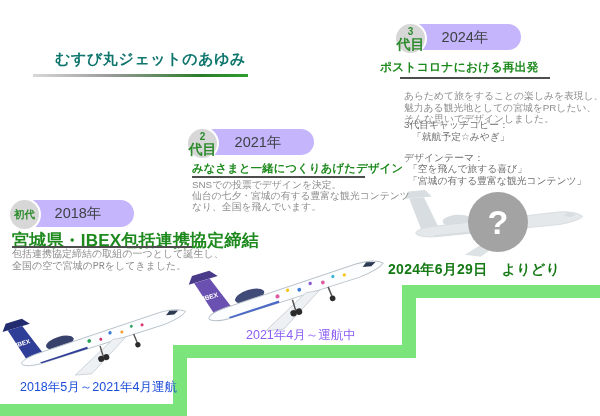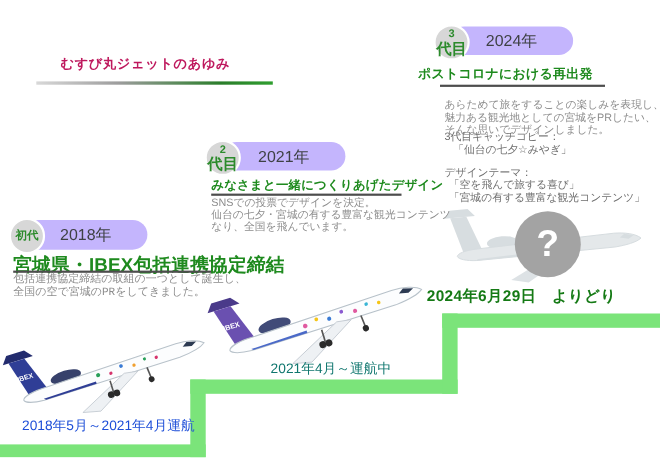--- a/index.html
+++ b/index.html
@@ -1,21 +1,21 @@
 <!DOCTYPE html>
 <html><head>
 <meta charset="utf-8">
 <style>
   html,body{margin:0;padding:0;background:#fff;}
   #stage{position:relative;width:600px;height:416px;background:#ffffff;overflow:hidden;
          font-family:"Liberation Sans","DejaVu Sans",sans-serif;}
   .abs{position:absolute;white-space:nowrap;}
 
   
-  #page-title{left:55px;top:50px;font-size:12px;font-weight:bold;color:#be185d;letter-spacing:.6px;z-index:5;}
+  #page-title{left:55px;top:50px;font-size:15px;font-weight:bold;color:#0f766e;letter-spacing:.6px;z-index:5;}
   #title-underline{left:33px;top:74px;width:215px;height:3px;
       background:linear-gradient(90deg,#d8d8d8,#9c9c9c 35%,#2a7d2a 78%,#2f9e2f);z-index:5;}
 
   
   .year-pill{height:26px;width:112px;border-radius:14px;background:#c4b5fd;
       display:flex;align-items:center;justify-content:center;
       font-size:14.5px;color:#3e4144;font-weight:500;z-index:6;}
   .gen-circle{width:33px;height:33px;border-radius:50%;background:#d7d7d7;border:2px solid #fff;
       box-sizing:border-box;display:flex;flex-direction:column;align-items:center;justify-content:center;
       color:#2c8b2c;font-weight:bold;z-index:7;line-height:1;}
@@ -35,21 +35,21 @@
   #g1-underline{left:12px;top:246px;width:180px;}
   #g1-body{left:12px;top:249px;font-size:10px;line-height:12px;font-family:Liberation Mono, monospace;}
   #g1-caption{left:20px;top:379px;font-size:12.5px;color:#1d4ed8;z-index:6;}
 
   
   #g2-pill{left:202px;top:129px;}
   #g2-circle{left:186px;top:127px;}
   #g2-heading{left:192px;top:161px;font-size:11.3px;}
   #g2-underline{left:192px;top:176px;width:173px;}
   #g2-body{left:192px;top:179px;font-size:9.8px;line-height:11px;}
-  #g2-caption{left:246px;top:327px;font-size:12.5px;color:#0f766e;z-index:6;}
+  #g2-caption{left:246px;top:327px;font-size:12.5px;color:#8b5cf6;z-index:6;}
 
   
   #g3-pill{left:409px;top:24px;}
   #g3-circle{left:394px;top:22px;}
   #g3-heading{left:380px;top:60px;font-size:11.8px;}
   #g3-underline{left:400px;top:77px;width:150px;}
   #g3-body{left:404px;top:90px;font-size:9.8px;line-height:11.5px;}
   #g3-catch{left:404px;top:119px;font-size:9.8px;line-height:11.5px;color:#6e6e6e;z-index:6;}
   #g3-catch .indent{padding-left:8px;}
   #g3-theme{left:404px;top:152px;font-size:9.8px;line-height:11.3px;color:#6e6e6e;z-index:6;}
@@ -139,21 +139,21 @@
   </div>
   <div class="abs sec-heading" id="g3-heading">ポストコロナにおける再出発</div>
   <div class="abs sec-underline" id="g3-underline"></div>
   <div class="abs sec-body" id="g3-body">
     <div>あらためて旅をすることの楽しみを表現し、</div>
     <div>魅力ある観光地としての宮城をPRしたい、</div>
     <div>そんな思いでデザインしました。</div>
   </div>
   <div class="abs" id="g3-catch">
     <div>3代目キャッチコピー：</div>
-    <div class="indent">「仙台の七夕☆みやぎ」</div>
+    <div class="indent">「就航予定☆みやぎ」</div>
   </div>
   <div class="abs" id="g3-theme">
     <div>デザインテーマ：</div>
     <div class="indent">「空を飛んで旅する喜び」</div>
     <div class="indent">「宮城の有する豊富な観光コンテンツ」</div>
   </div>
   <div class="abs" id="g3-caption">2024年6月29日　よりどり</div>
 
   <div class="abs" id="q-circle">
     <span>?</span>

